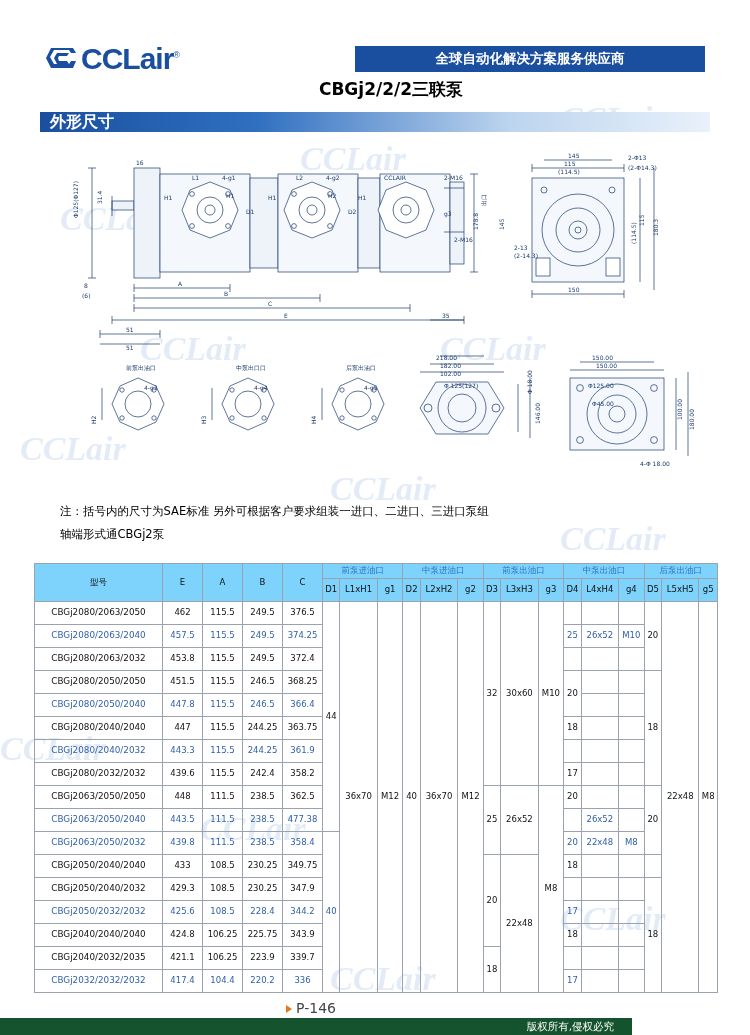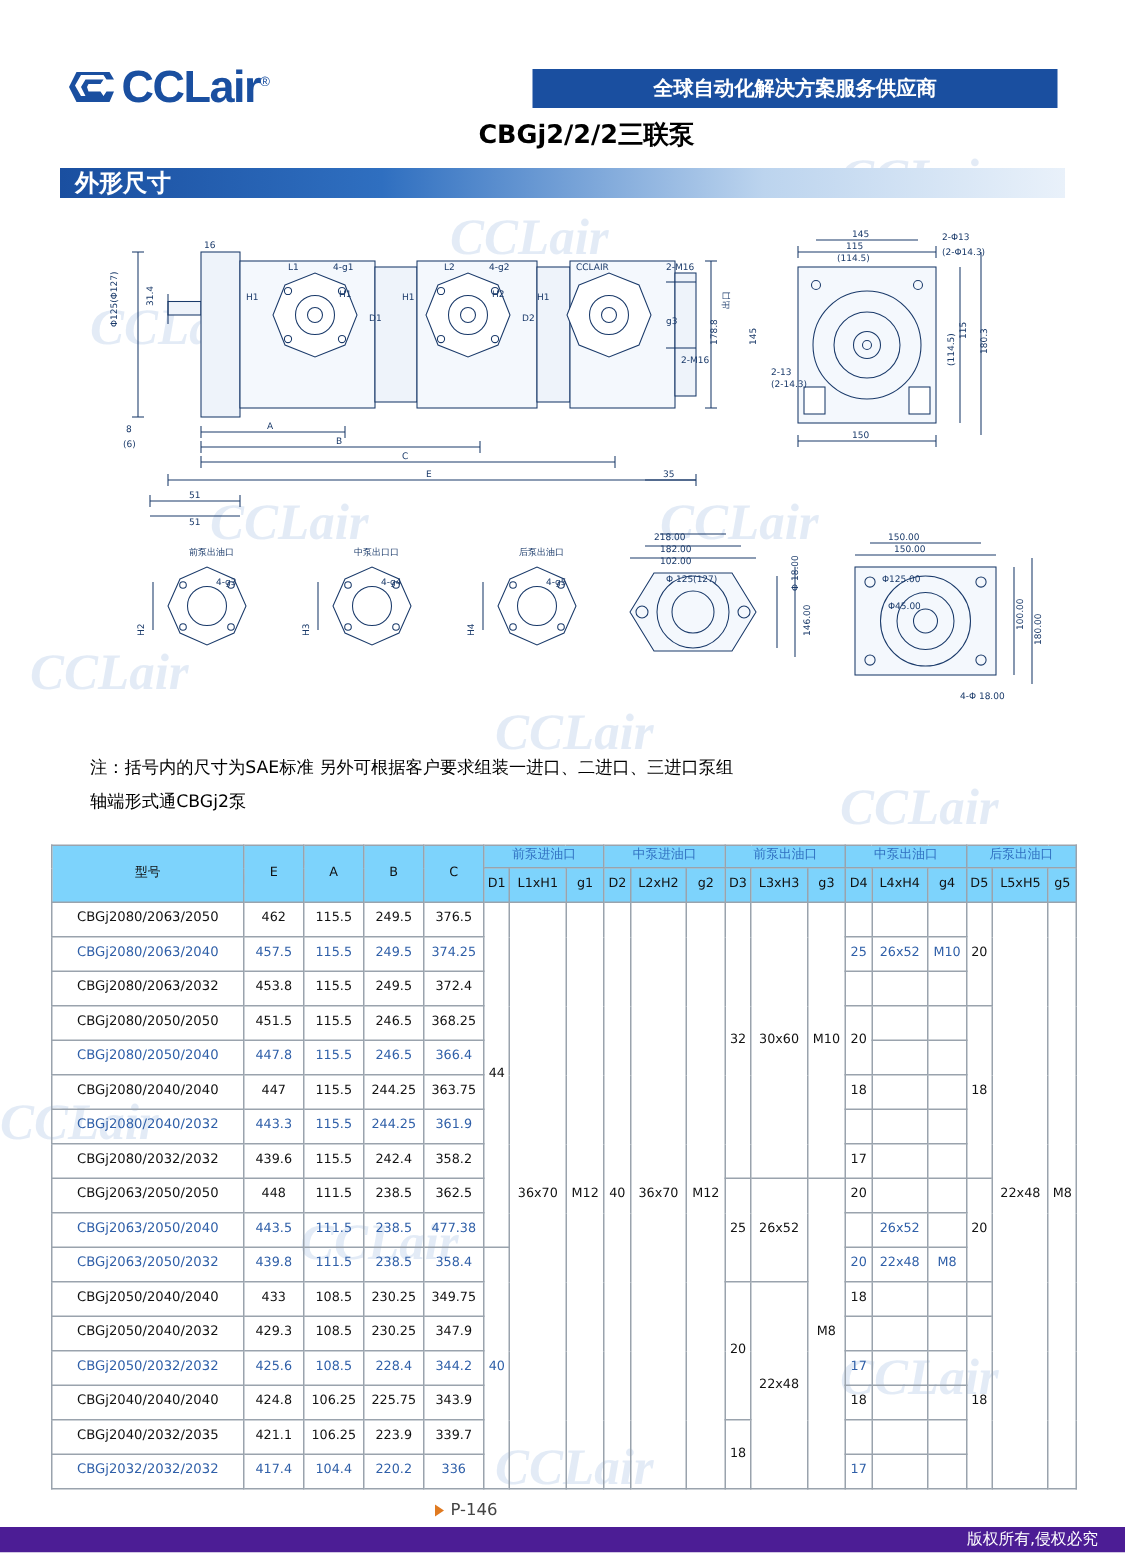--- a/index.html
+++ b/index.html
@@ -99,33 +99,33 @@
   th.model { width:128px; font-size:10px; }
   td.model { font-size:8.8px; white-space:nowrap; }
   .grp { font-size:8.5px; }
   .colE, .colA, .colB, .colC { width:40px; }
   .blue-row td { color:#2f5fa8; }
   .hdr-blue { color:#2f6fc0; }
 
   
   .footer-page {
     position:absolute; left:0; top:1000px; width:622px;
-    text-align:center; font-size:11px; color:#444;
+    text-align:center; font-size:14px; color:#444;
     font-family:"DejaVu Sans", sans-serif;
   }
   .tri {
     display:inline-block; width:0;height:0;
     border-left:6px solid #e07a20;
     border-top:4px solid transparent;
     border-bottom:4px solid transparent;
     margin-right:4px; vertical-align:middle;
   }
   .footer-bar {
-    position:absolute; left:0; top:1018px; width:750px; height:17px;
-    background:#4c1d95;
+    position:absolute; left:0; top:1018px; width:632px; height:17px;
+    background:#14532d;
   }
   .footer-bar-text {
     position:absolute; right:18px; top:0; height:17px; line-height:17px;
     color:#fff; font-size:10.5px; font-family:"DejaVu Sans", sans-serif;
   }
 
   
   .wm {
     position:absolute; color:#2f6fc0; opacity:0.13;
     font-size:34px; font-weight:bold; font-style:italic;

